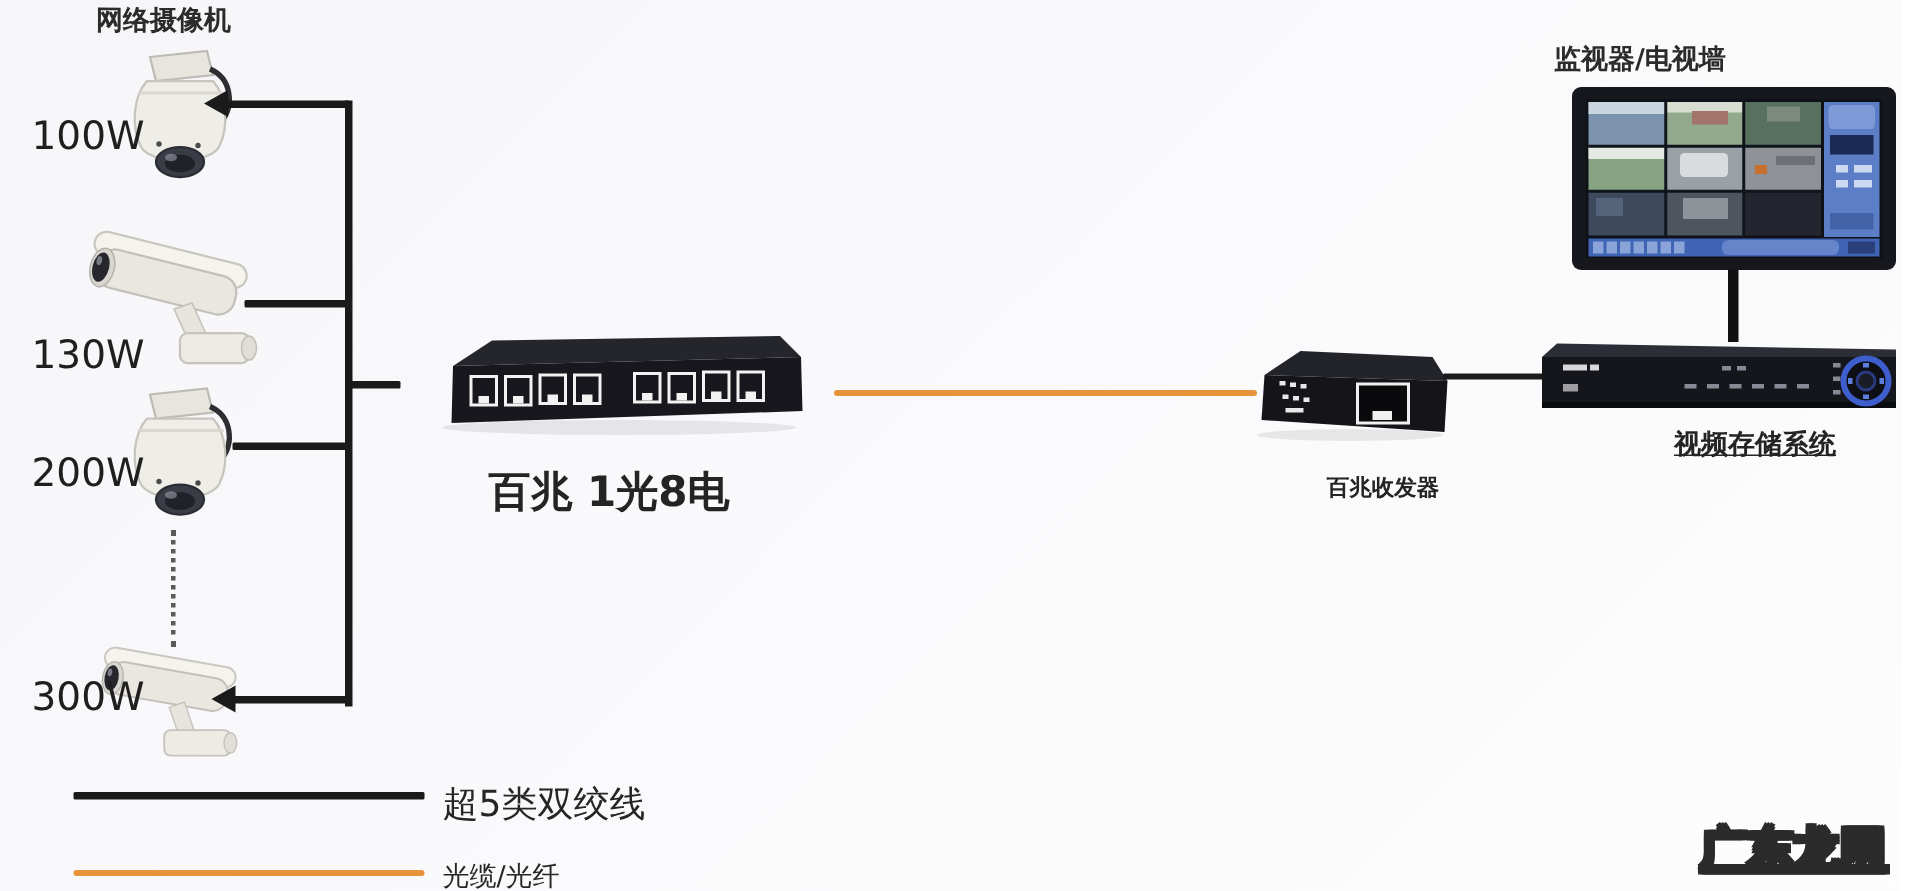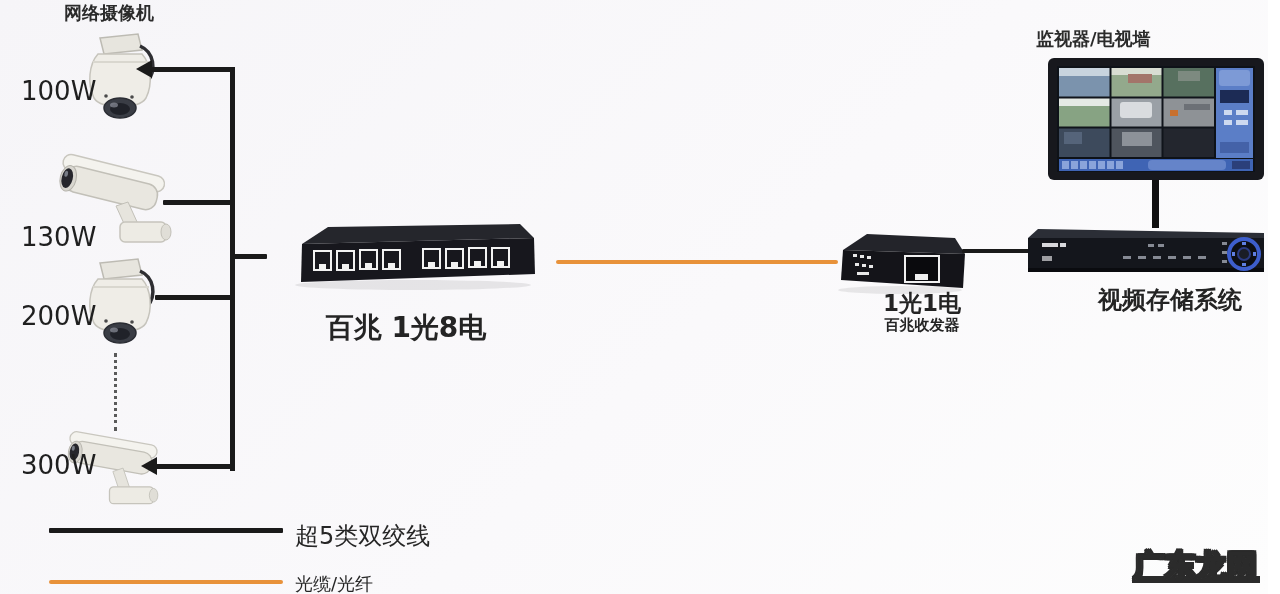--- a/index.html
+++ b/index.html
@@ -132,21 +132,20 @@
         <rect x="27" y="25" width="4" height="3"></rect>
       <rect x="34" y="26" width="4" height="3"></rect>
         <rect x="22" y="33" width="4" height="3"></rect>
       <rect x="29" y="34" width="4" height="3"></rect>
         <rect x="36" y="35" width="4" height="3"></rect>
       <rect x="24" y="42" width="12" height="3"></rect>
     </g>
     <rect x="72" y="26" width="34" height="26" fill="#0a0a0d" stroke="#f0f0f0" stroke-width="2"></rect>
     <rect x="82" y="44" width="13" height="6" fill="#f0f0f0"></rect>
   </svg>
-  <div class="abs devlabel center" style="left:852px;top:290px;width:140px;font-size:23px;line-height:1.15;">1光1电</div>
   <div class="abs devlabel center" style="left:852px;top:317px;width:140px;font-size:15px;line-height:1.15;">百兆收发器</div>
 
   <div class="abs line-h" style="left:962px;top:249px;width:68px;height:4px;"></div>
 
   <svg class="abs" style="left:1028px;top:226px;" width="236" height="52" viewBox="0 0 236 52">
     <polygon points="0,12 10,3 236,7 236,13" fill="#2b2e36"></polygon>
     <rect x="0" y="12" width="236" height="34" fill="#14161c"></rect>
     <rect x="0" y="42" width="236" height="4" fill="#0a0b0f"></rect>
     <g fill="#d8d8dc">
       <rect x="14" y="17" width="16" height="4"></rect>
@@ -168,21 +167,21 @@
     </g>
     <circle cx="216" cy="28" r="15" fill="#0d0f14" stroke="#3d5ecc" stroke-width="4"></circle>
     <circle cx="216" cy="28" r="6" fill="#1a1d26" stroke="#2a3a80" stroke-width="2"></circle>
     <g fill="#5f7fe0">
       <rect x="214" y="16" width="4" height="3"></rect>
         <rect x="214" y="37" width="4" height="3"></rect>
       <rect x="204" y="26" width="3" height="4"></rect>
         <rect x="225" y="26" width="3" height="4"></rect>
     </g>
   </svg>
-  <div class="abs devlabel center" style="left:1085px;top:284px;width:170px;font-size:24px;">视频存储系统</div>
+  <div class="abs devlabel center" style="left:1085px;top:284px;width:170px;font-size:18px;text-decoration:underline;">视频存储系统</div>
 
   <div class="abs title" style="left:1036px;top:27px;">监视器/电视墙</div>
   <svg class="abs" style="left:1048px;top:58px;" width="216" height="124" viewBox="0 0 216 124">
     <rect x="0" y="0" width="216" height="122" rx="6" fill="#17181d"></rect>
     <rect x="9" y="8" width="198" height="106" fill="#0e1218"></rect>
 
     <g>
       <rect x="11" y="10" width="51" height="29" fill="#7b93ad"></rect>
       <rect x="11" y="10" width="51" height="8" fill="#c8d4de"></rect>
       <rect x="63" y="10" width="51" height="29" fill="#93a98c"></rect>

